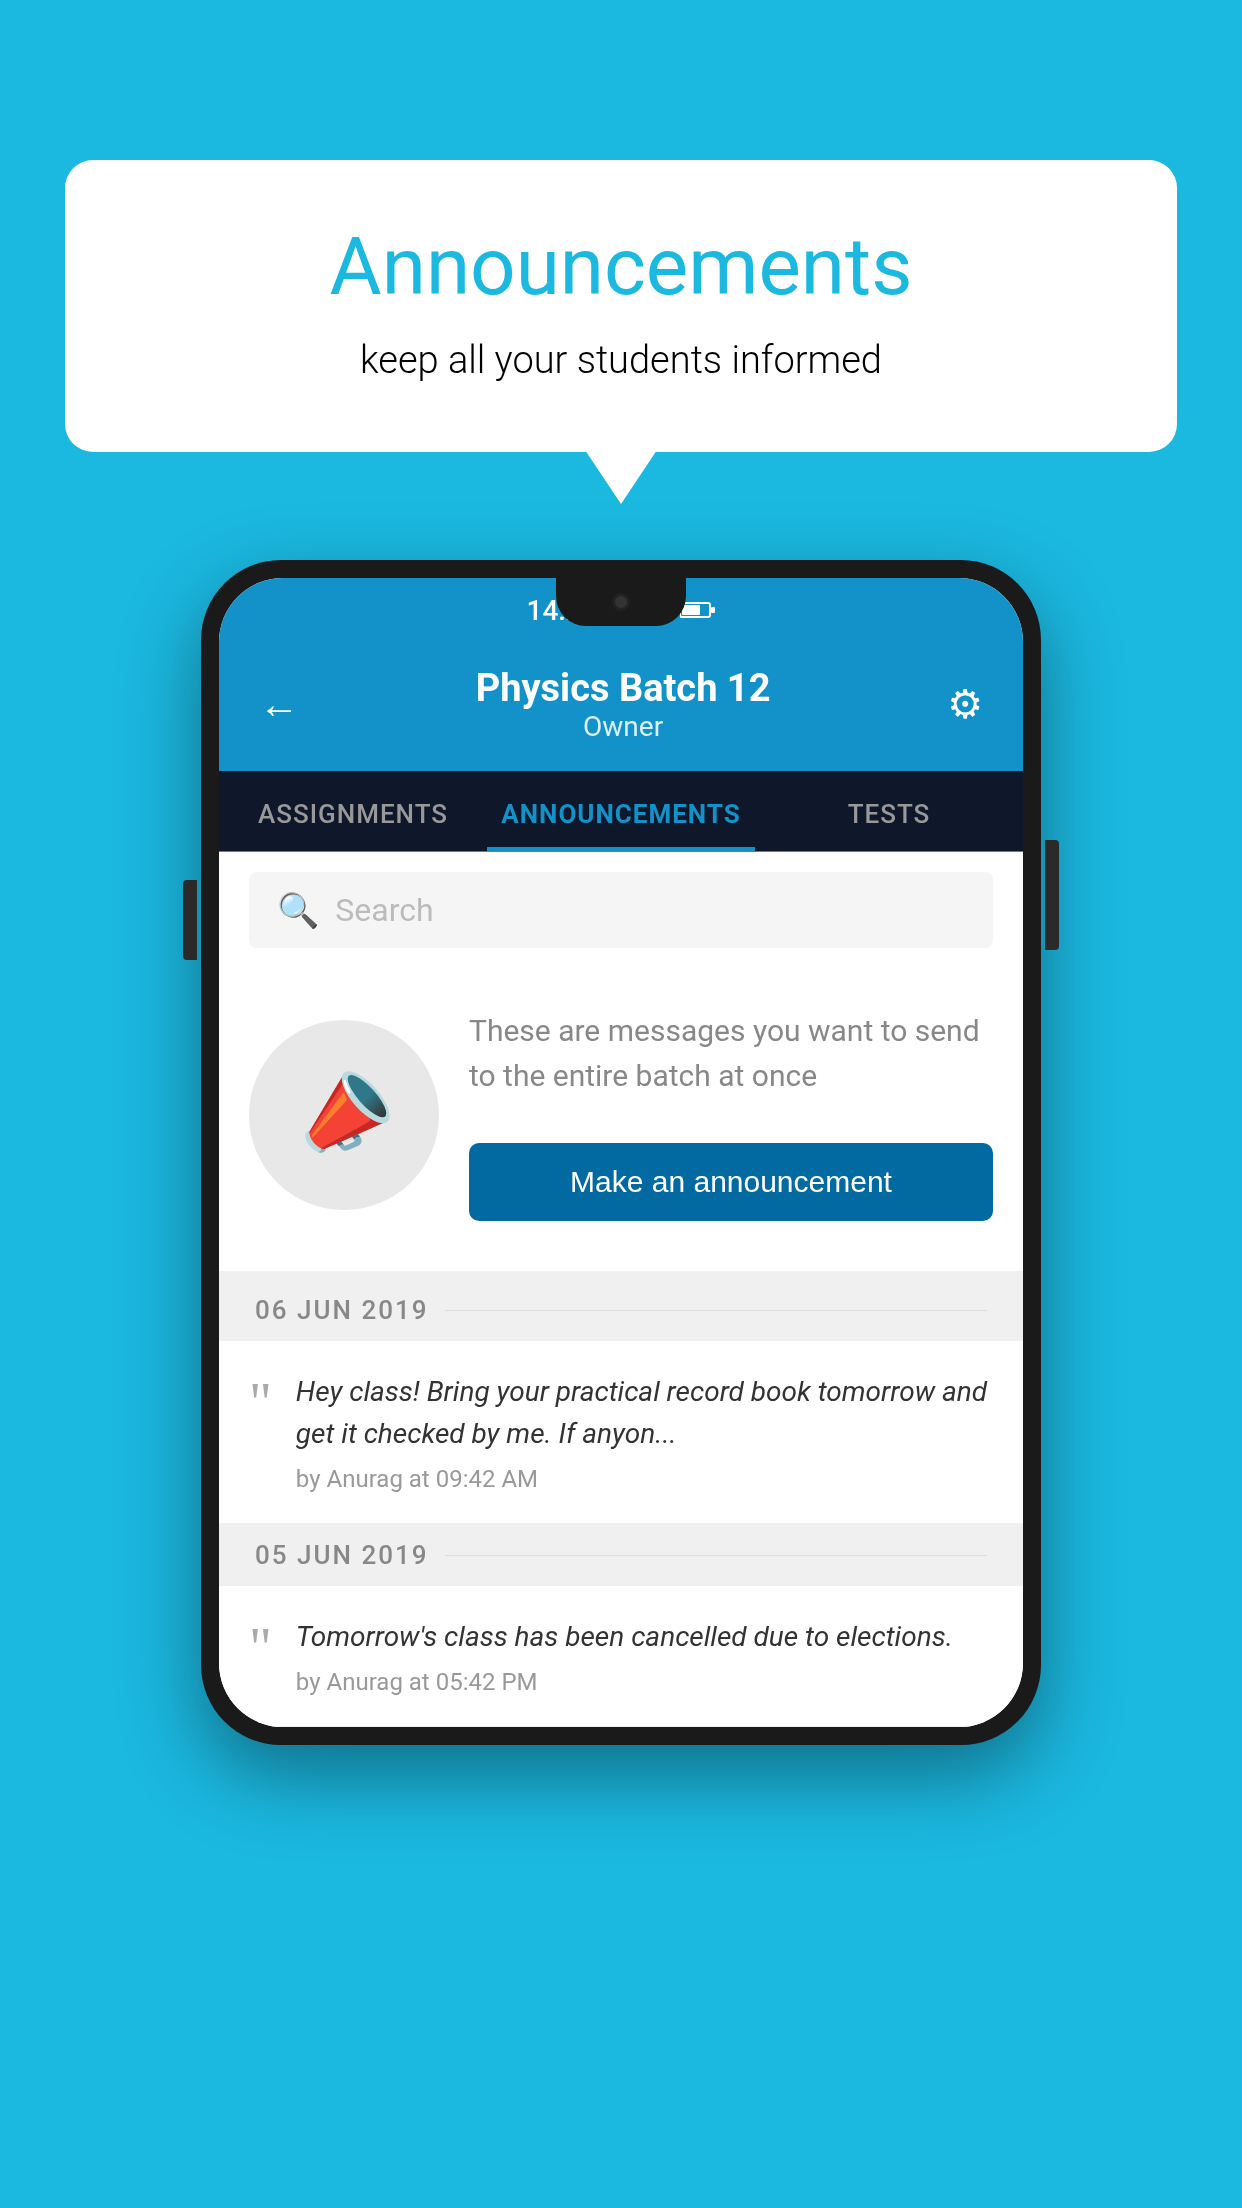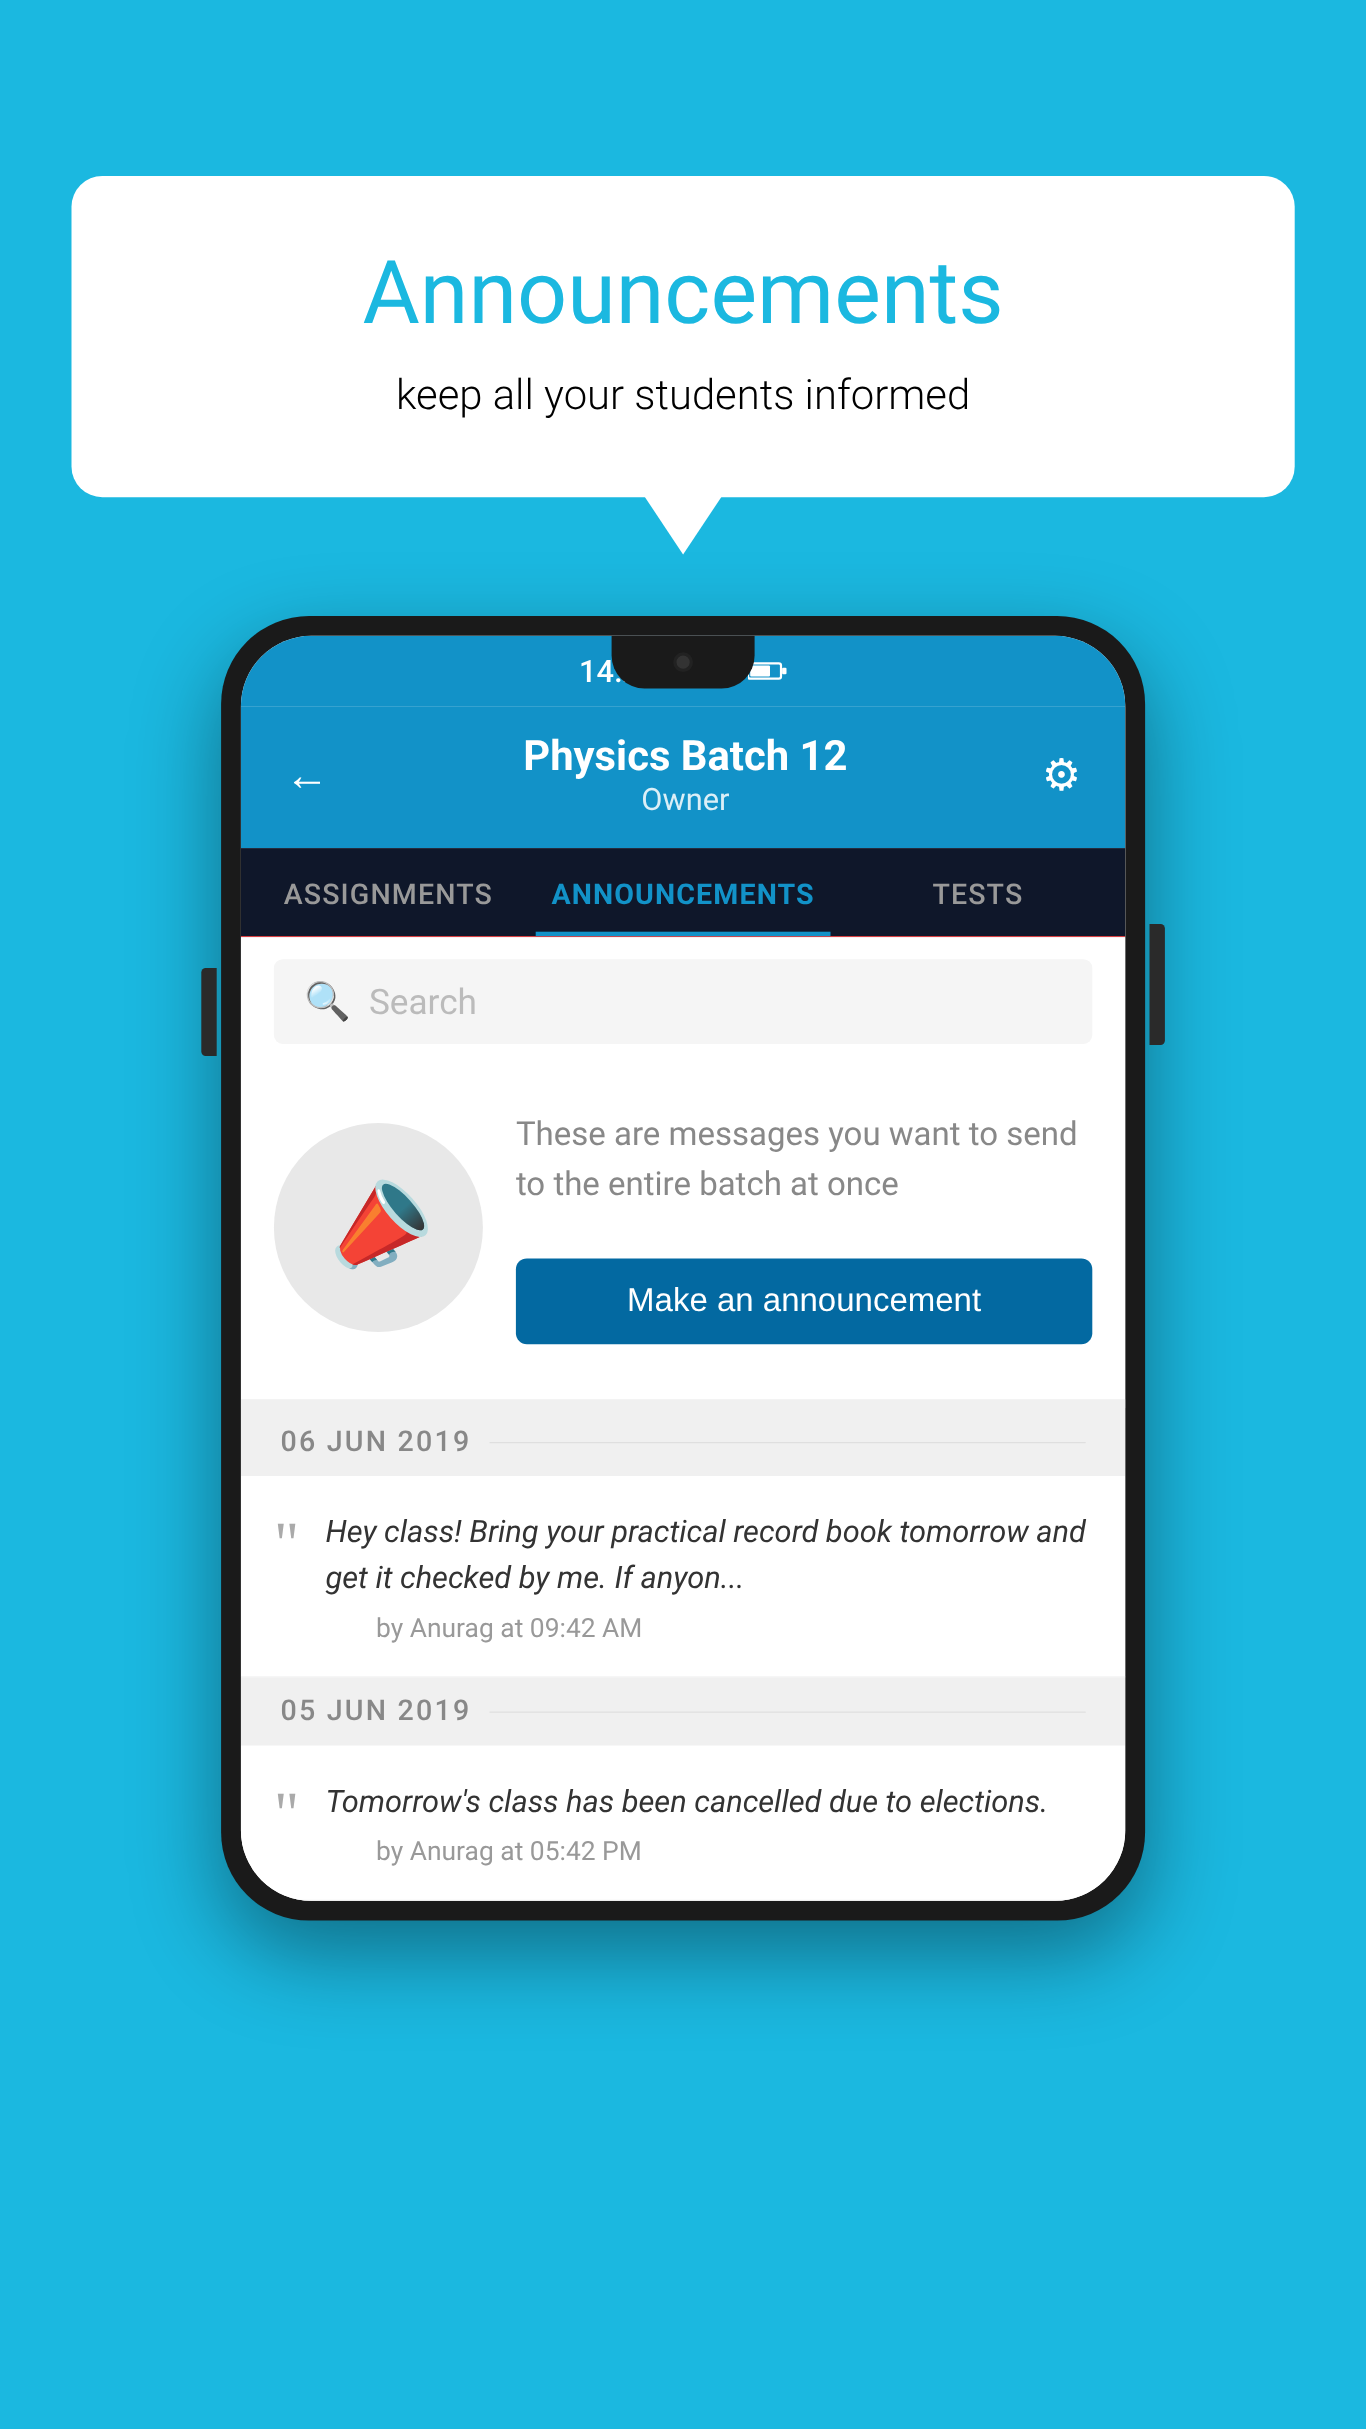--- a/index.html
+++ b/index.html
@@ -347,21 +347,20 @@
       color: #333;
       font-size: 28px;
       font-style: italic;
       line-height: 1.5;
       margin-bottom: 10px;
     }
 
     .announcement-meta {
       color: #999;
       font-size: 24px;
-      margin-left: 46px;
     }
   </style>
 </head>
 <body>
 
 <div class="speech-bubble-container">
   <div class="speech-bubble">
     <div class="speech-bubble-title">Announcements</div>
     <div class="speech-bubble-subtitle">keep all your students informed</div>
   </div>

